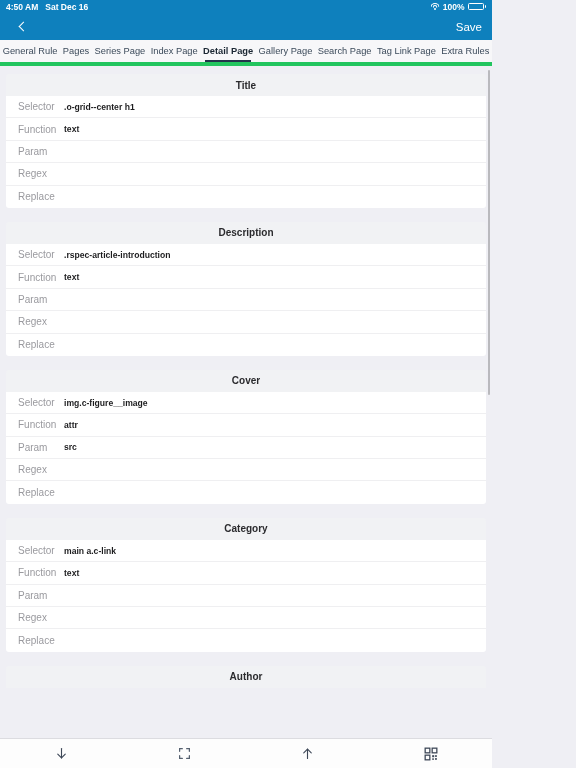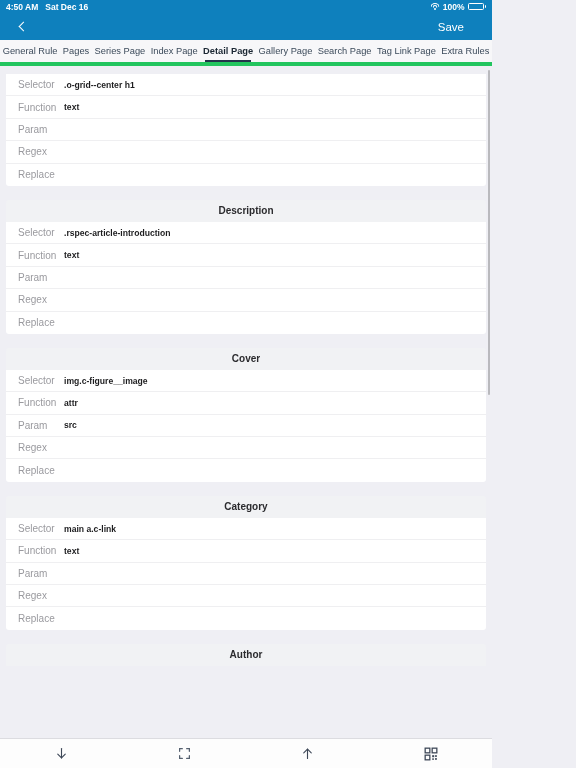--- a/index.html
+++ b/index.html
@@ -35,21 +35,21 @@
   .navbar{
     height:27px; background:#0e80bd; color:#fff;
     display:flex; align-items:center; position:relative; flex:0 0 27px;
   }
   .nav-back{ width:40px; display:flex; align-items:center; justify-content:center;
     padding-left:4px; height:100%; }
   .chev{ width:7px; height:7px; border-left:1.6px solid #fff; border-bottom:1.6px solid #fff;
     transform:rotate(45deg); margin-left:3px; }
   .nav-title{ position:absolute; left:0; right:0; text-align:center;
     font-size:12.5px; font-weight:bold; letter-spacing:0.1px; pointer-events:none; }
-  .nav-save{ margin-left:auto; padding-right:28px; font-size:11.5px; color:#fff; }
+  .nav-save{ margin-left:auto; padding-right:10px; font-size:11.5px; color:#fff; }
 
   
   .tabbar{
     height:26px; background:#f7f7f9; border-bottom:4px solid #22c55e;
     display:flex; align-items:stretch; flex:0 0 26px;justify-content:flex-end;
   }
   .tab{
     flex:1 1 auto; display:flex; align-items:center; justify-content:center;
     font-size:9.3px; color:#3b4a5a; position:relative; white-space:nowrap;
   }
@@ -146,20 +146,21 @@
         <span>Tag Link Page</span>
       </div>
       <div class="tab">
         <span>Extra Rules</span>
       </div>
     </div>
 
   <div class="content">
     <div id="cards">
         <div class="card">
+          <div class="card-head">Title</div>
           <div class="card-body">
             <div class="row">
               <div class="row-label">Selector</div>
               <div class="row-value">.o-grid--center h1</div>
             </div>
             <div class="row">
               <div class="row-label">Function</div>
               <div class="row-value">text</div>
             </div>
             <div class="row">

